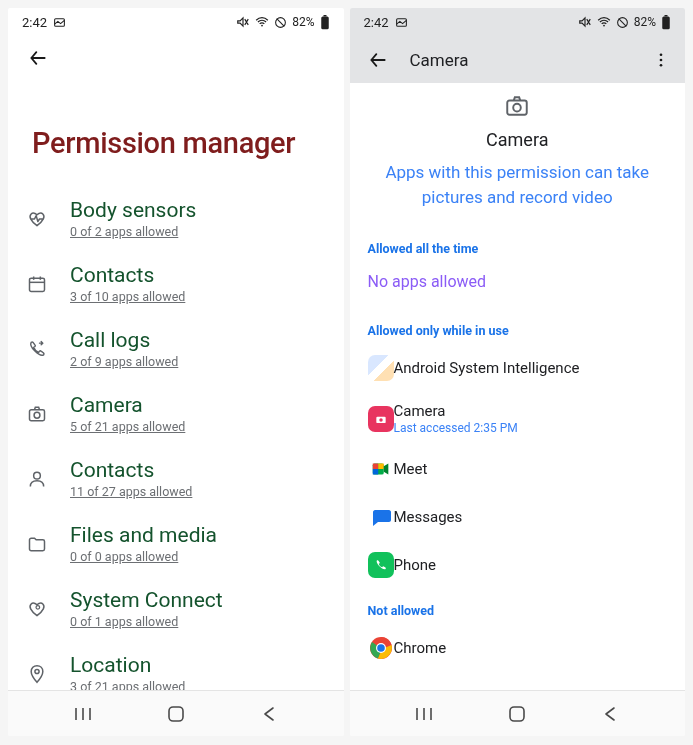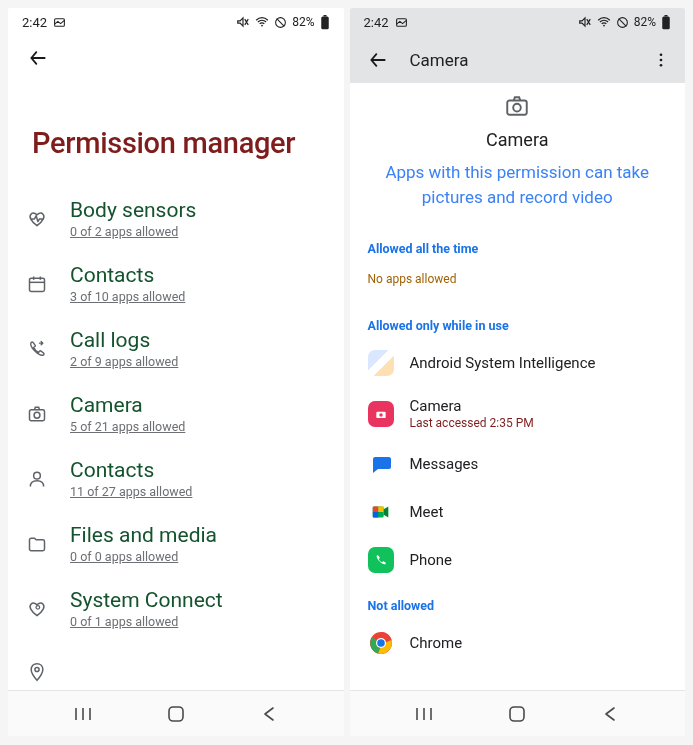--- a/index.html
+++ b/index.html
@@ -127,44 +127,43 @@
     color: #3b82f6;
     line-height: 1.45;
   }
   .section-label {
     font-size: 12.5px;
     color: #1a73e8;
     padding: 14px 18px 6px 18px;
     font-weight: 700;
   }
   .no-apps {
-    font-size: 12px;
-    color: #a16207;
+    font-size: 16px;
+    color: #8b5cf6;
     padding: 10px 18px 18px 18px;
   }
   .app-row {
     display: flex;
     align-items: center;
     padding: 10px 18px;
-    gap: 16px;
     min-height: 48px;
   }
   .app-icon {
     width: 26px; height: 26px;
     border-radius: 7px;
     display:flex; align-items:center; justify-content:center;
     flex-shrink: 0;
   }
   .app-text .name {
     font-size: 15px;
     color: #202124;
   }
   .app-text .sub {
     font-size: 12px;
-    color: #7f1d1d;
+    color: #3b82f6;
     margin-top: 1px;
   }
 
   
   .navbar {
     height: 46px;
     border-top: 1px solid #e4e4e4;
     display: flex;
     align-items: center;
     justify-content: space-around;
@@ -315,20 +314,24 @@
         <div class="sub">0 of 1 apps allowed</div>
       </div>
     </div>
 
     <div class="perm-item">
       <div class="perm-icon">
         <svg width="20" height="20" viewBox="0 0 24 24">
             <path d="M12 22 C12 22 5 14 5 9 C5 5 8 2 12 2 C16 2 19 5 19 9 C19 14 12 22 12 22 Z" stroke="#5f6368" stroke-width="1.8" fill="none"></path>
             <circle cx="12" cy="9" r="2.5" stroke="#5f6368" stroke-width="1.8" fill="none"></circle>
           </svg>
+      </div>
+      <div class="perm-text">
+        <div class="label">Location</div>
+        <div class="sub">3 of 21 apps allowed</div>
       </div>
     </div>
 
   </div>
 
   <div class="navbar">
     <div class="navbtn">
         <svg width="20" height="16" viewBox="0 0 20 16">
           <line x1="3" y1="2" x2="3" y2="14" stroke="#4a4a4a" stroke-width="1.6"></line>
           <line x1="10" y1="2" x2="10" y2="14" stroke="#4a4a4a" stroke-width="1.6"></line>
@@ -426,45 +429,45 @@
       <div class="app-icon" style="background:#e8345f;">
         <svg width="14" height="14" viewBox="0 0 24 24">
             <rect x="4" y="8" width="16" height="11" rx="2" fill="#fff"></rect>
             <circle cx="12" cy="13.5" r="3" fill="#e8345f"></circle>
           </svg>
       </div>
       <div class="app-text">
         <div class="name">Camera</div>
         <div class="sub">Last accessed 2:35 PM</div>
       </div>
-    </div>
-
-    <div class="app-row">
-      <div class="app-icon" style="background:transparent;">
-        <svg width="24" height="24" viewBox="0 0 24 24">
-            <path d="M4 5 L20 5 C21 5 22 6 22 7 L22 15 C22 16 21 17 20 17 L9 17 L4 21 L4 7 C4 6 5 5 6 5 Z" fill="#1a73e8"></path>
-          </svg>
-      </div>
-      <div class="app-text">
-          <div class="name">Messages</div>
-        </div>
     </div>
 
     <div class="app-row">
       <div class="app-icon" style="background:#fff;">
         <svg width="22" height="22" viewBox="0 0 24 24">
             <rect x="3" y="6" width="12" height="12" rx="2" fill="#00ac47"></rect>
             <rect x="3" y="6" width="6" height="6" fill="#ea4335"></rect>
             <rect x="3" y="12" width="6" height="6" fill="#0066da"></rect>
             <rect x="9" y="6" width="6" height="6" fill="#ffba00"></rect>
             <path d="M15 9 L20 6 L20 18 L15 15 Z" fill="#00832d"></path>
           </svg>
       </div>
       <div class="app-text">
           <div class="name">Meet</div>
+        </div>
+    </div>
+
+    <div class="app-row">
+      <div class="app-icon" style="background:transparent;">
+        <svg width="24" height="24" viewBox="0 0 24 24">
+            <path d="M4 5 L20 5 C21 5 22 6 22 7 L22 15 C22 16 21 17 20 17 L9 17 L4 21 L4 7 C4 6 5 5 6 5 Z" fill="#1a73e8"></path>
+          </svg>
+      </div>
+      <div class="app-text">
+          <div class="name">Messages</div>
         </div>
     </div>
 
     <div class="app-row">
       <div class="app-icon" style="background:#11c15b;">
         <svg width="14" height="14" viewBox="0 0 24 24">
             <path d="M5 4 C5 4 7 3 8 5 L10 8 C10 9 8 10 8 10 C9 13 11 15 14 16 C14 16 15 14 16 14 L19 16 C21 17 20 19 20 19 C15 22 2 9 5 4 Z" fill="#fff"></path>
           </svg>
       </div>
       <div class="app-text">

